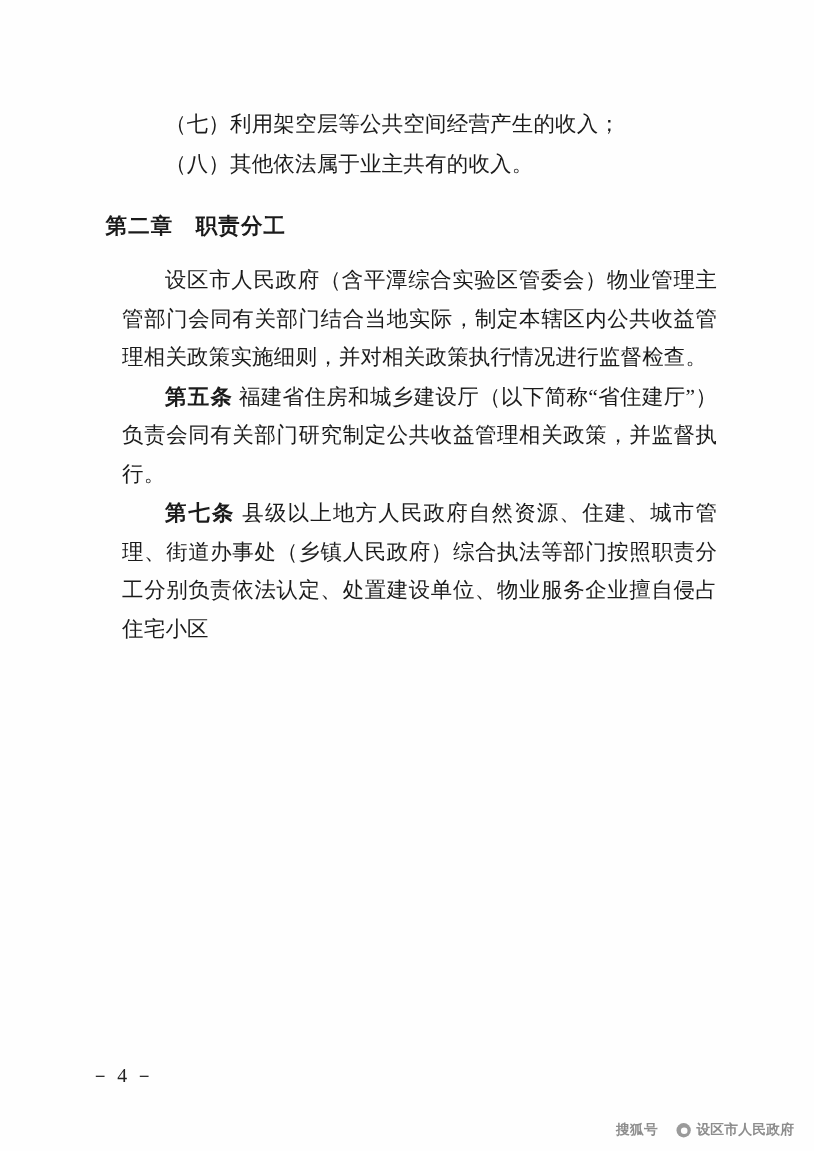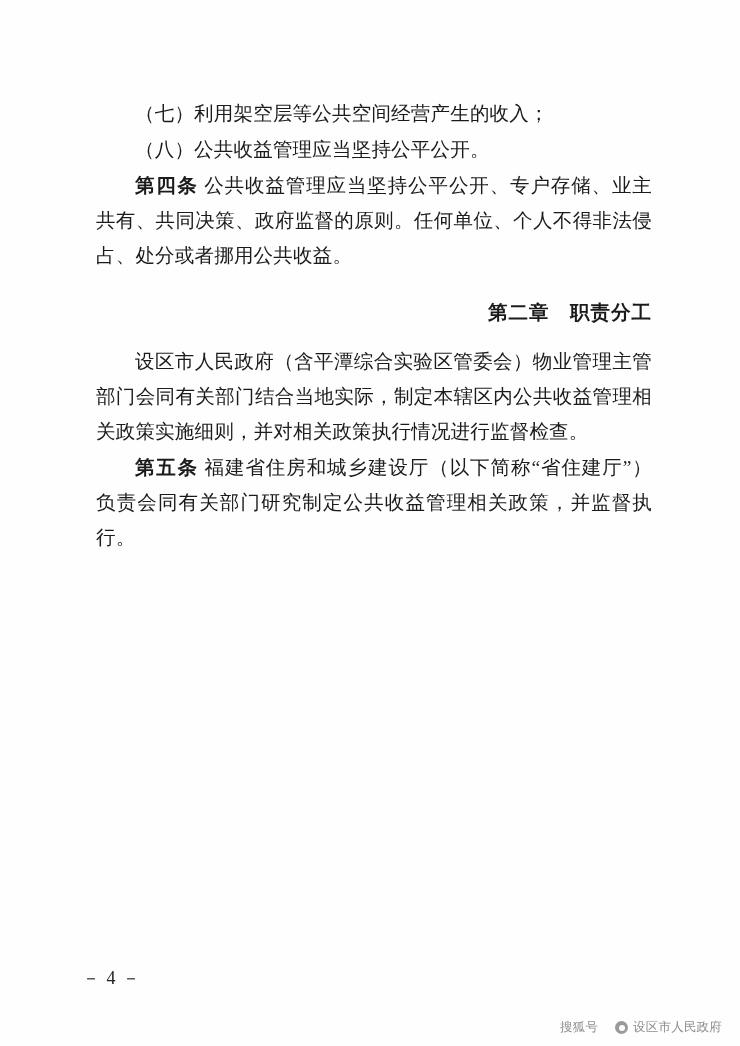--- a/index.html
+++ b/index.html
@@ -20,40 +20,40 @@
     inset: 0;
     background: #fefefe;
   }
   .content {
     position: absolute;
     left: 96px;
     top: 96px;
     width: 556px;
   }
   p.para {
-    margin: 0 0 1px 0;
+    margin: 0 0 1px 15px;
     font-size: 19.5px;
     line-height: 35px;
     text-align: justify;
     text-justify: inter-ideograph;
     letter-spacing: 0.2px;
     color: #1b1b1b;
   }
   p.indent {
     text-indent: 39px;
   }
   .lead {
     font-weight: bold;
     letter-spacing: 1px;
   }
   h2.chapter {
     margin: 22px 0 14px 0;
     font-size: 19.5px;
     line-height: 35px;
-    text-align: right;
+    text-align: left;
     font-weight: bold;
     letter-spacing: 1px;
   }
   .footer {
     position: absolute;
     left: 0;
     right: 0;
     bottom: 56px;
     height: 24px;
   }
@@ -70,20 +70,21 @@
     position: absolute;
     right: 18px;
     bottom: 10px;
     display: flex;
     align-items: center;
     gap: 5px;
     font-family: "Liberation Sans", sans-serif;
     font-size: 12.5px;
     color: #8d8d8d;
     letter-spacing: 0.2px;
+    font-weight: bold;
   }
   .watermark .wm-logo {
     width: 13px;
     height: 13px;
     border-radius: 50%;
     background: #9a9a9a;
     display: inline-block;
     position: relative;
   }
   .watermark .wm-logo::after {
@@ -105,41 +106,41 @@
 <body>
 
 <div class="page">
   <div class="content">
 
     <p class="para indent">
       <span>（七）利用架空层等公共空间经营产生的收入；</span>
     </p>
 
     <p class="para indent">
-      <span>（八）公共收益管理应当坚持公平公开。</span>
+      <span>（八）其他依法属于业主共有的收入。</span>
     </p>
 
-    <p class="para indent">
-      <span class="lead">第四条</span>
-      <span>公共收益管理应当坚持公平公开、专户存储、业主共有、共同决策、政府监督的原则。任何单位、个人不得非法侵占、处分或者挪用公共收益。</span>
-    </p>
 
     <h2 class="chapter">第二章　职责分工</h2>
 
     <p class="para indent">
       <span>设区市人民政府（含平潭综合实验区管委会）物业管理主管部门会同有关部门结合当地实际，制定本辖区内公共收益管理相关政策实施细则，并对相关政策执行情况进行监督检查。</span>
     </p>
 
     <p class="para indent">
       <span class="lead">第五条</span>
       <span>福建省住房和城乡建设厅（以下简称“省住建厅”）负责会同有关部门研究制定公共收益管理相关政策，并监督执行。</span>
     </p>
 
 
 
+    <p class="para indent">
+      <span class="lead">第七条</span>
+      <span>县级以上地方人民政府自然资源、住建、城市管理、街道办事处（乡镇人民政府）综合执法等部门按照职责分工分别负责依法认定、处置建设单位、物业服务企业擅自侵占住宅小区</span>
+    </p>
 
   </div>
 
   <div class="footer">
     <div class="page-number">－ 4 －</div>
   </div>
 
   <div class="watermark">
     <span>搜狐号</span>
     <span class="wm-sep"></span>

